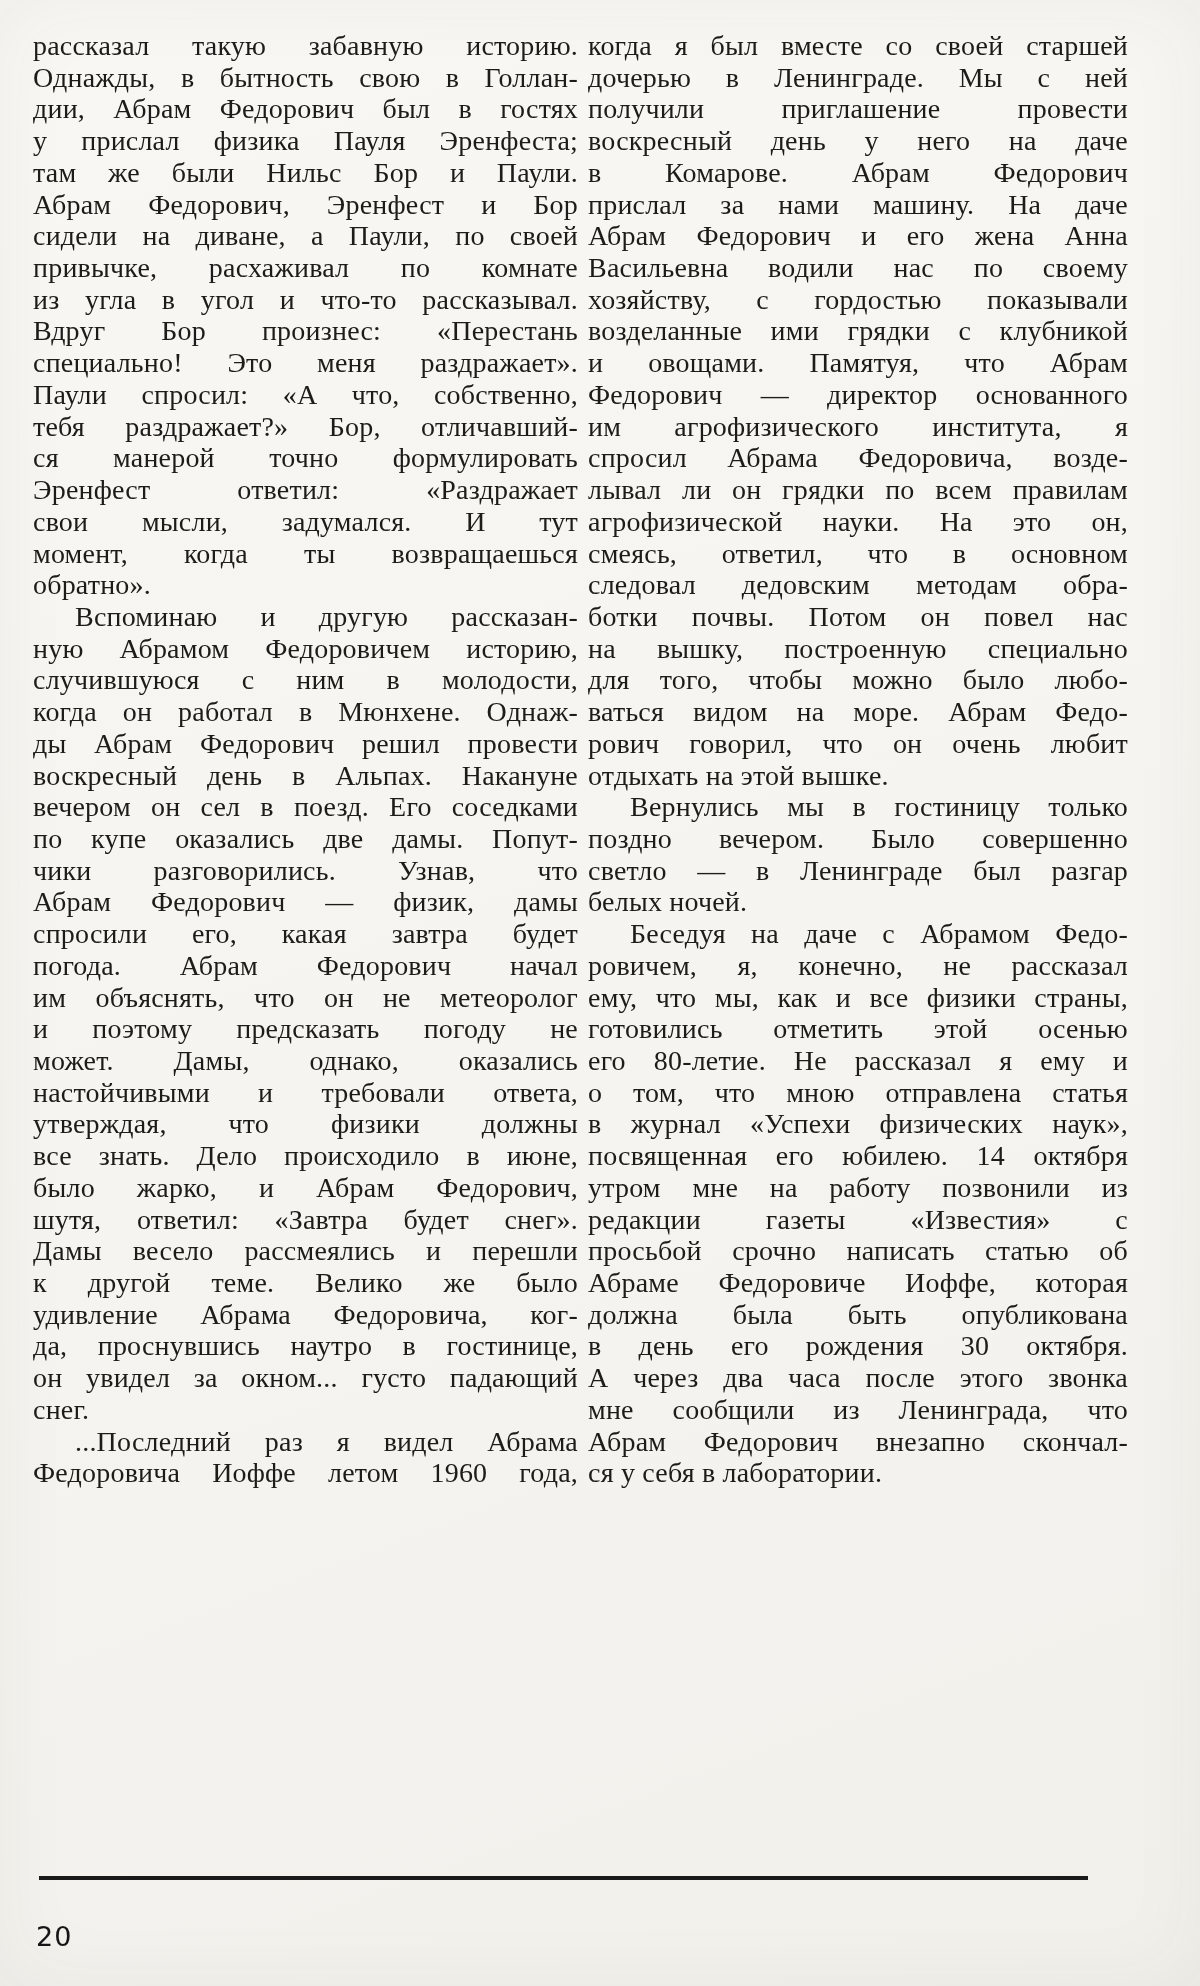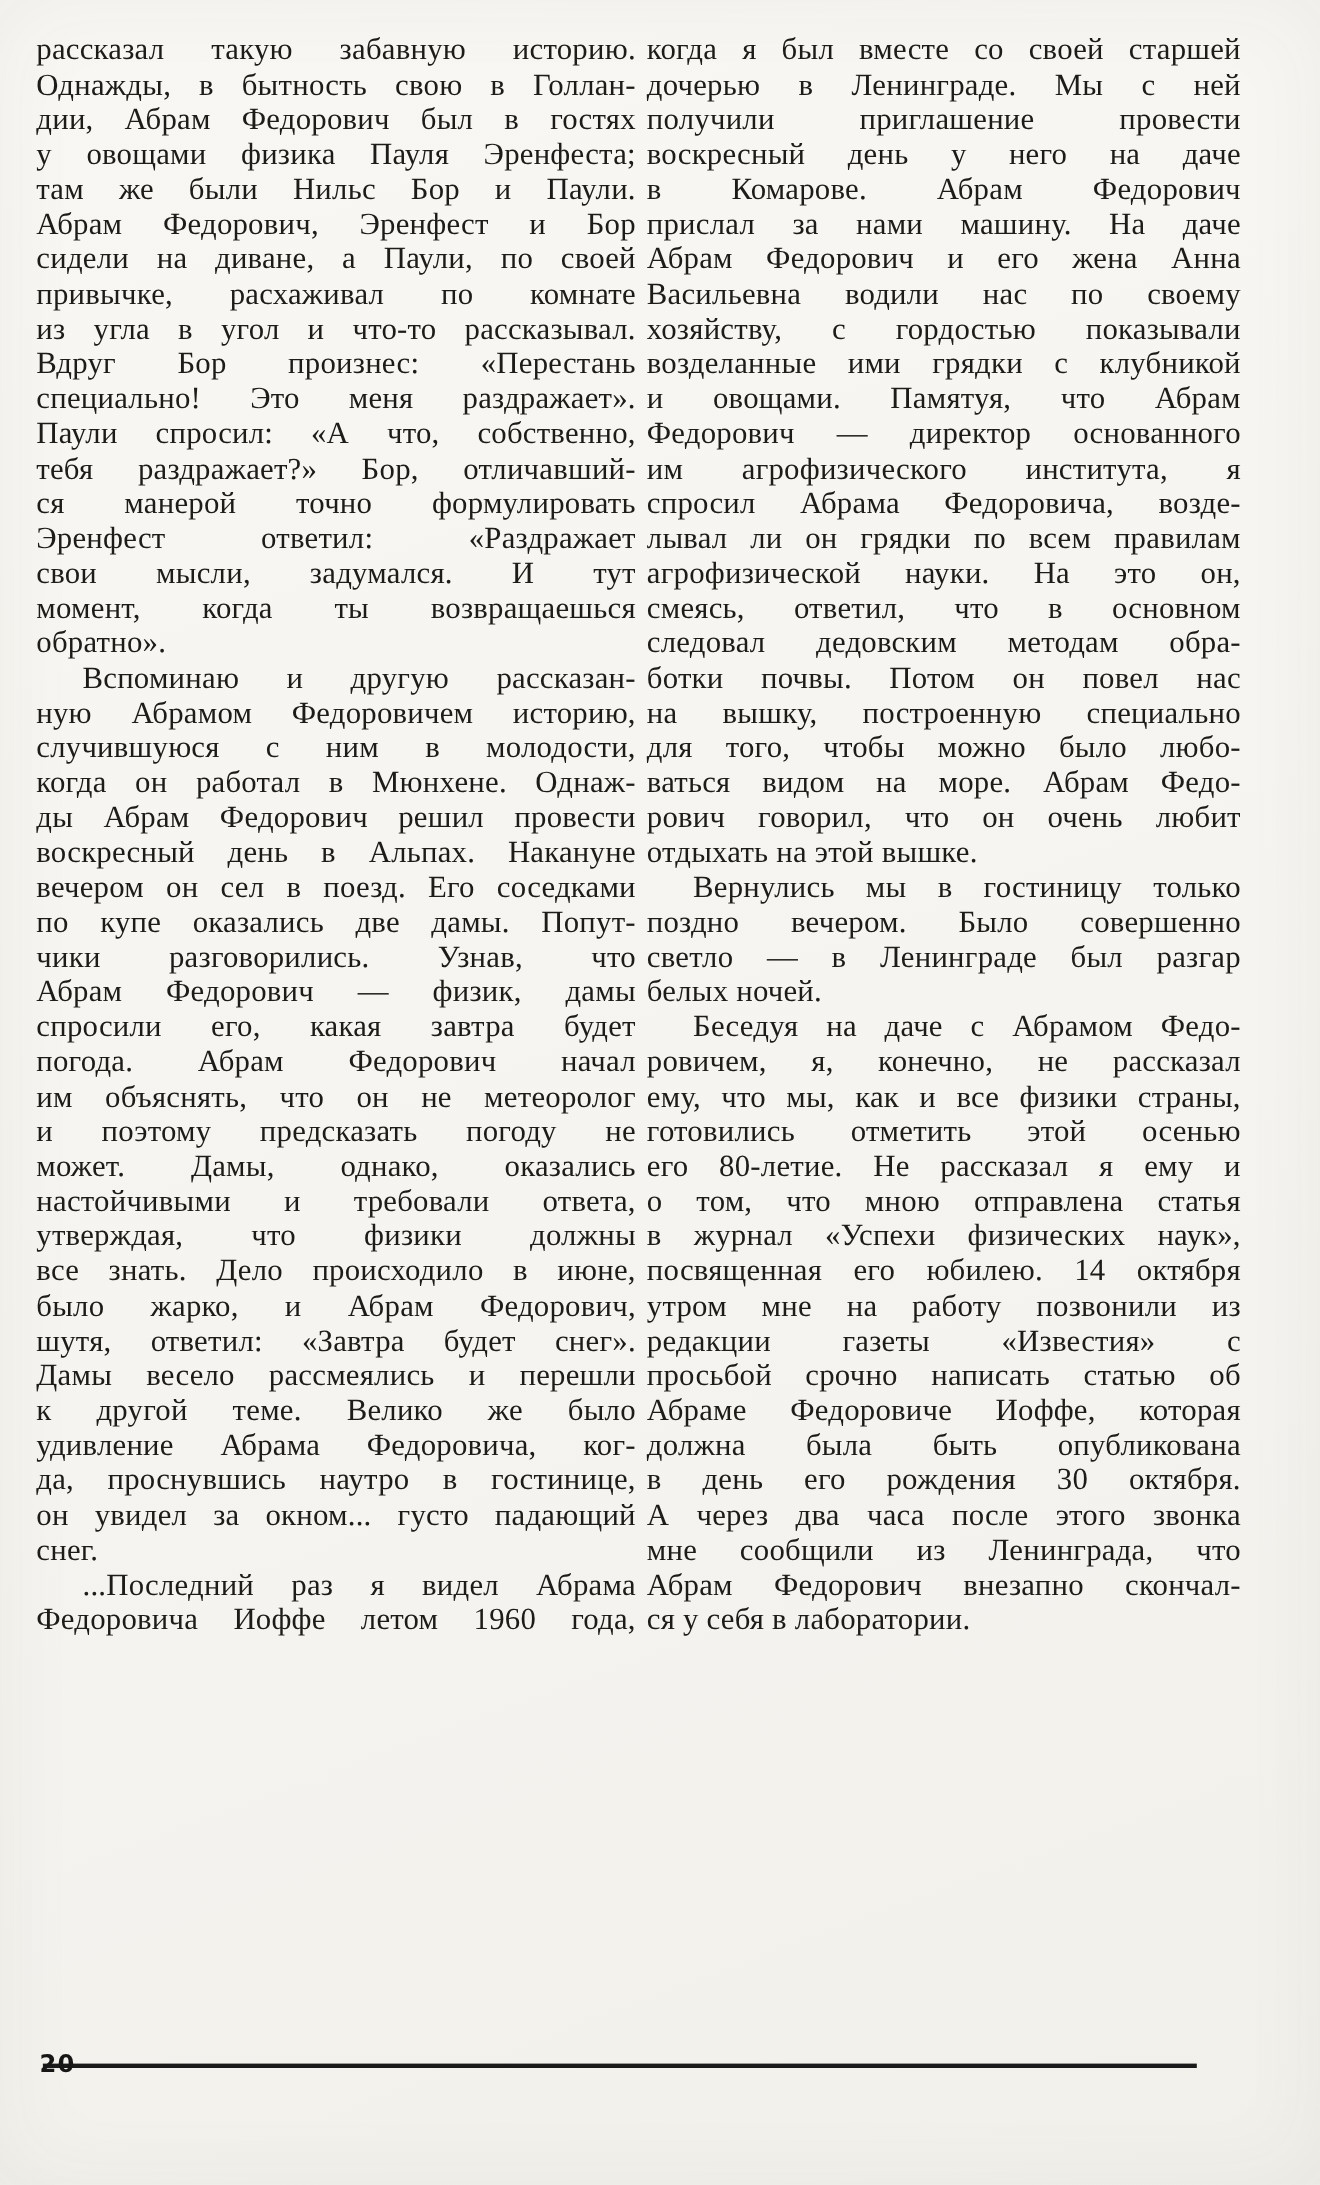--- a/index.html
+++ b/index.html
@@ -31,35 +31,35 @@
     overflow:visible;
   }
   .line.para-end { text-align-last:left; }
   .line.indent { text-indent:42px; }
   .footer-rule {
     position:absolute; left:39px; top:1876px;
     width:1049px; height:4px;
     background:#1a1a1a;
   }
   .page-number {
-    position:absolute; left:36px; top:1865px;
+    position:absolute; left:36px; top:1921px;
     font-family:"DejaVu Sans","Liberation Sans",sans-serif;
-    font-weight:bold; font-size:22px; color:#161616;
+    font-weight:normal; font-size:27px; color:#161616;
     letter-spacing:1px;
   }
 </style>
 </head>
 <body>
 
 <div class="page">
   <div class="column col-left">
       <div class="line">рассказал такую забавную историю.</div>
       <div class="line">Однажды, в бытность свою в Голлан-</div>
       <div class="line">дии, Абрам Федорович был в гостях</div>
-      <div class="line">у овощами физика Пауля Эренфеста;</div>
+      <div class="line">у прислал физика Пауля Эренфеста;</div>
       <div class="line">там же были Нильс Бор и Паули.</div>
       <div class="line">Абрам Федорович, Эренфест и Бор</div>
       <div class="line">сидели на диване, а Паули, по своей</div>
       <div class="line">привычке, расхаживал по комнате</div>
       <div class="line">из угла в угол и что-то рассказывал.</div>
       <div class="line">Вдруг Бор произнес: «Перестань</div>
       <div class="line">специально! Это меня раздражает».</div>
       <div class="line">Паули спросил: «А что, собственно,</div>
       <div class="line">тебя раздражает?» Бор, отличавший-</div>
       <div class="line">ся манерой точно формулировать</div>

